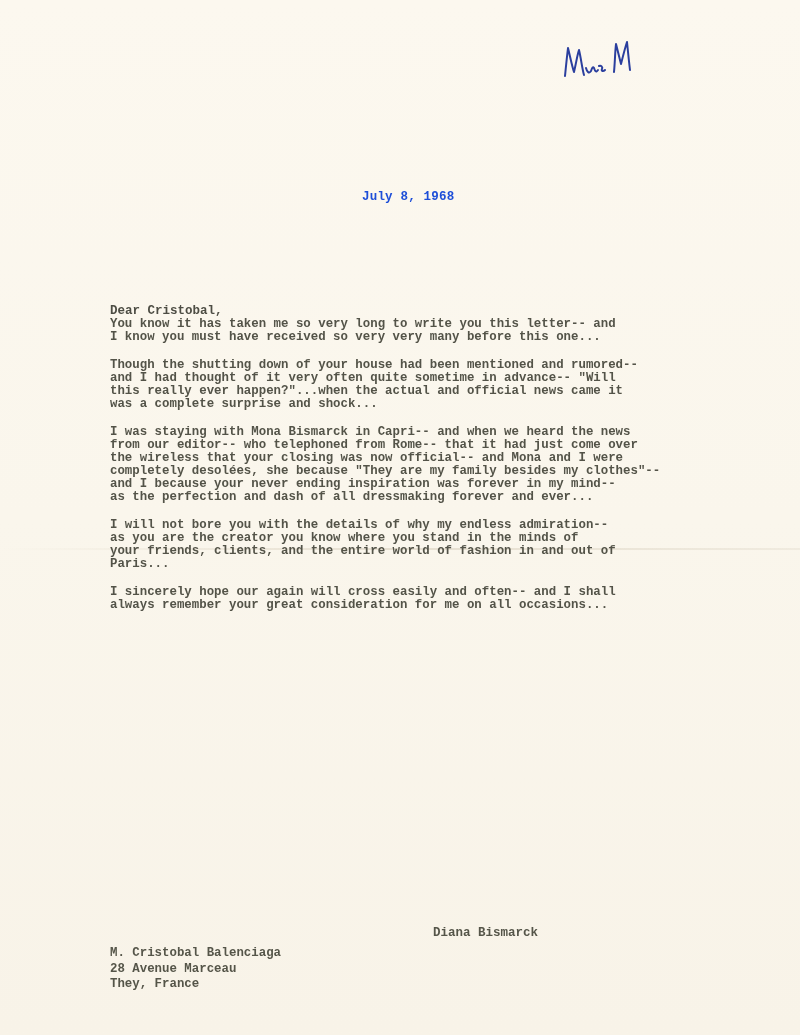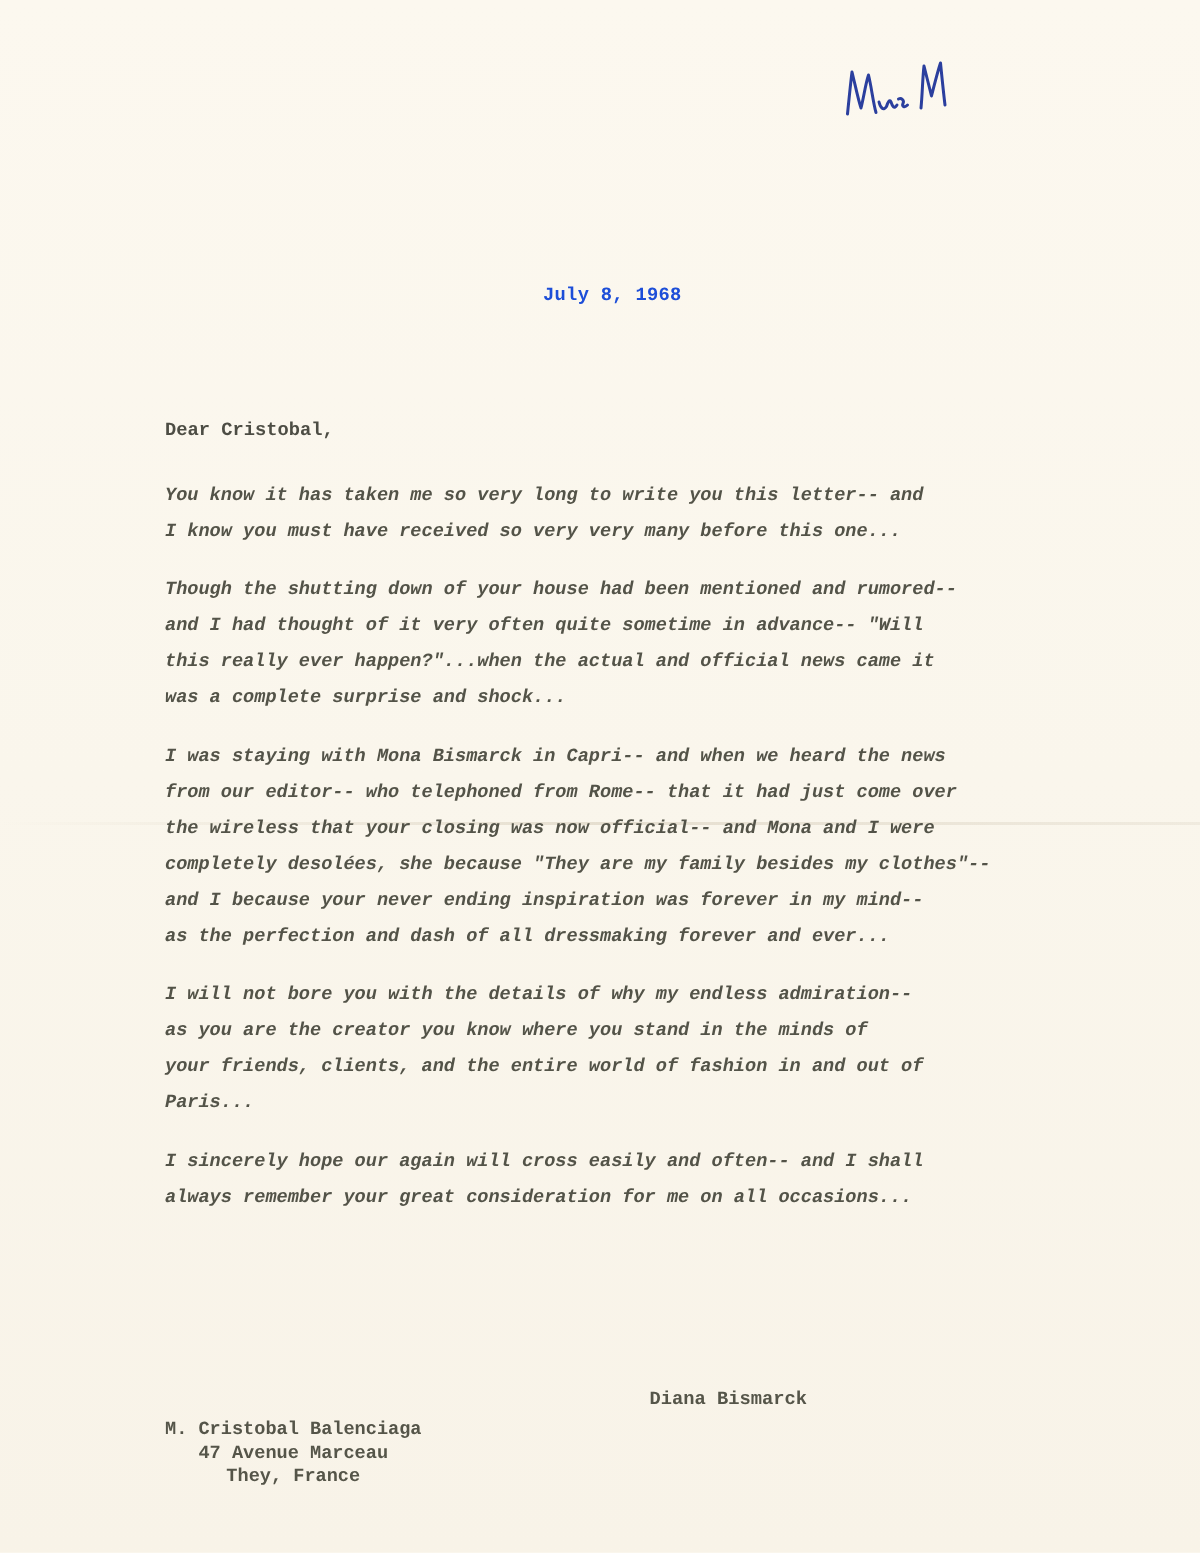--- a/index.html
+++ b/index.html
@@ -40,58 +40,57 @@
       left: 362px;
       top: 190px;
       font-size: 12.5px;
       font-weight: bold;
       color: #1d4ed8;
       letter-spacing: 0.2px;
     }
     .salutation {
       position: absolute;
       left: 110px;
-      top: 280px;
+      top: 304px;
       font-size: 12.5px;
       font-weight: bold;
       color: #4d4d44;
     }
     .body-text {
       position: absolute;
       left: 110px;
       top: 318px;
       width: 600px;
     }
     .para {
       margin: 0 0 15px 0;
       font-size: 12.4px;
-      line-height: 24px;
+      line-height: 13px;
       font-weight: bold;
       color: #535348;
       white-space: pre;
-      font-style: italic;
     }
     .signature {
       position: absolute;
       left: 433px;
       top: 926px;
       font-size: 12.5px;
       font-weight: bold;
       color: #555549;
     }
     .address {
       position: absolute;
       left: 110px;
       top: 946px;
       font-size: 12.4px;
       line-height: 15.6px;
       font-weight: bold;
       color: #555549;
     }
-    .address div { white-space: pre; text-align: center; }
+    .address div { white-space: pre; }
   </style>
 </head>
 <body>
 
 <div class="paper"></div>
 <div class="fold" style="top: 548px;"></div>
 
 <svg class="handwriting" viewBox="0 0 80 45" xmlns="http://www.w3.org/2000/svg">
   <g fill="none" stroke="#2b3f9e" stroke-width="2" stroke-linecap="round" stroke-linejoin="round">
     <path d="M3 38 C4 28, 5 18, 6 10 C8 18, 10 28, 12 34 C14 26, 15 18, 17 12 C19 20, 20 30, 22 37"></path>
@@ -123,15 +122,15 @@
 your friends, clients, and the entire world of fashion in and out of
 Paris...</p>
   <p class="para">I sincerely hope our again will cross easily and often-- and I shall
 always remember your great consideration for me on all occasions...</p>
 </div>
 
 <div class="signature">Diana Bismarck</div>
 
 <div class="address">
   <div>M. Cristobal Balenciaga</div>
-  <div>47 Avenue Marceau</div>
+  <div>28 Avenue Marceau</div>
   <div>They, France</div>
 </div>
 
 </body></html>

